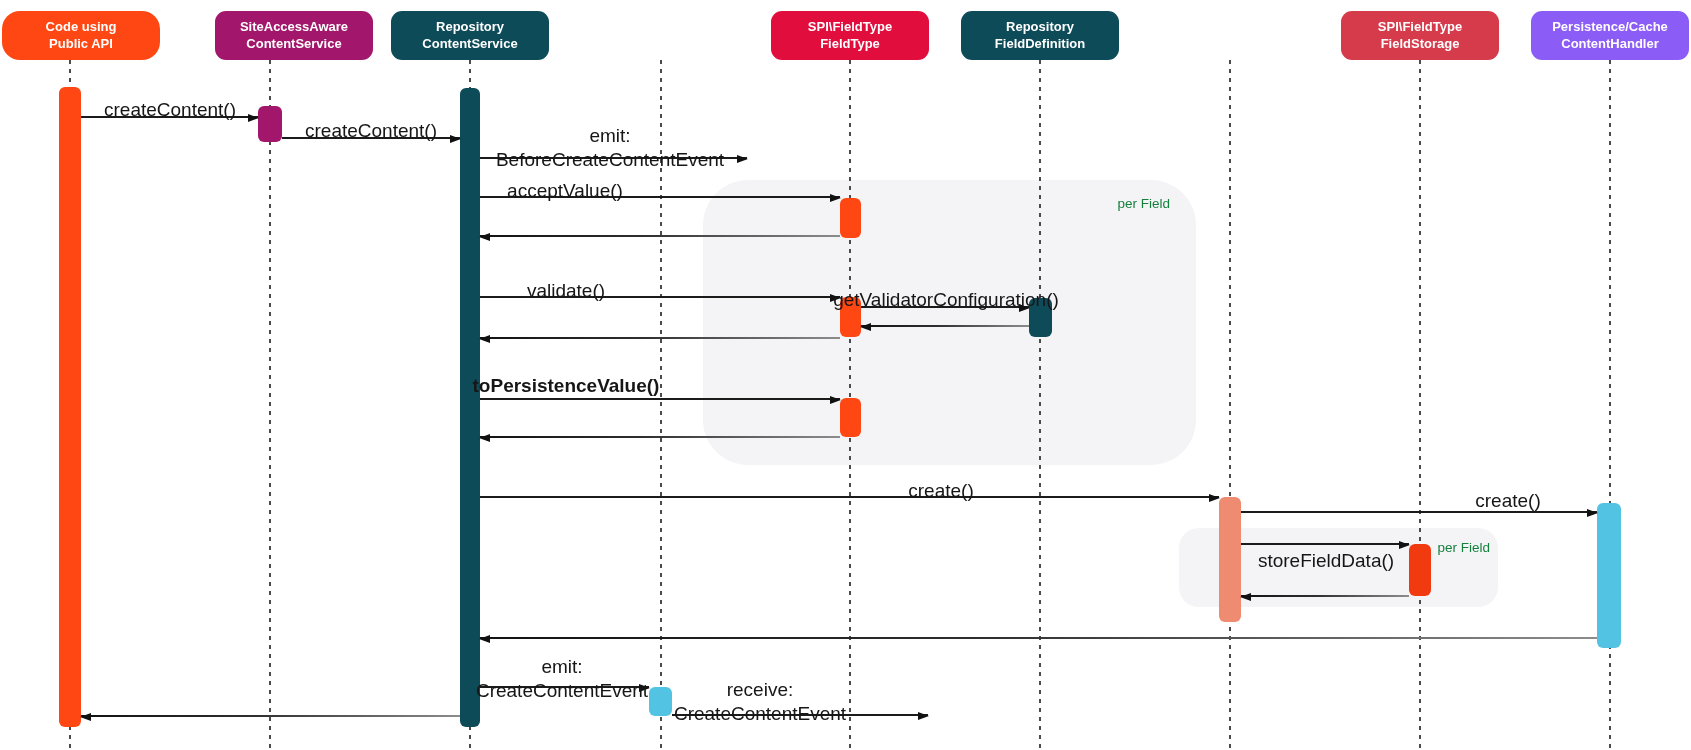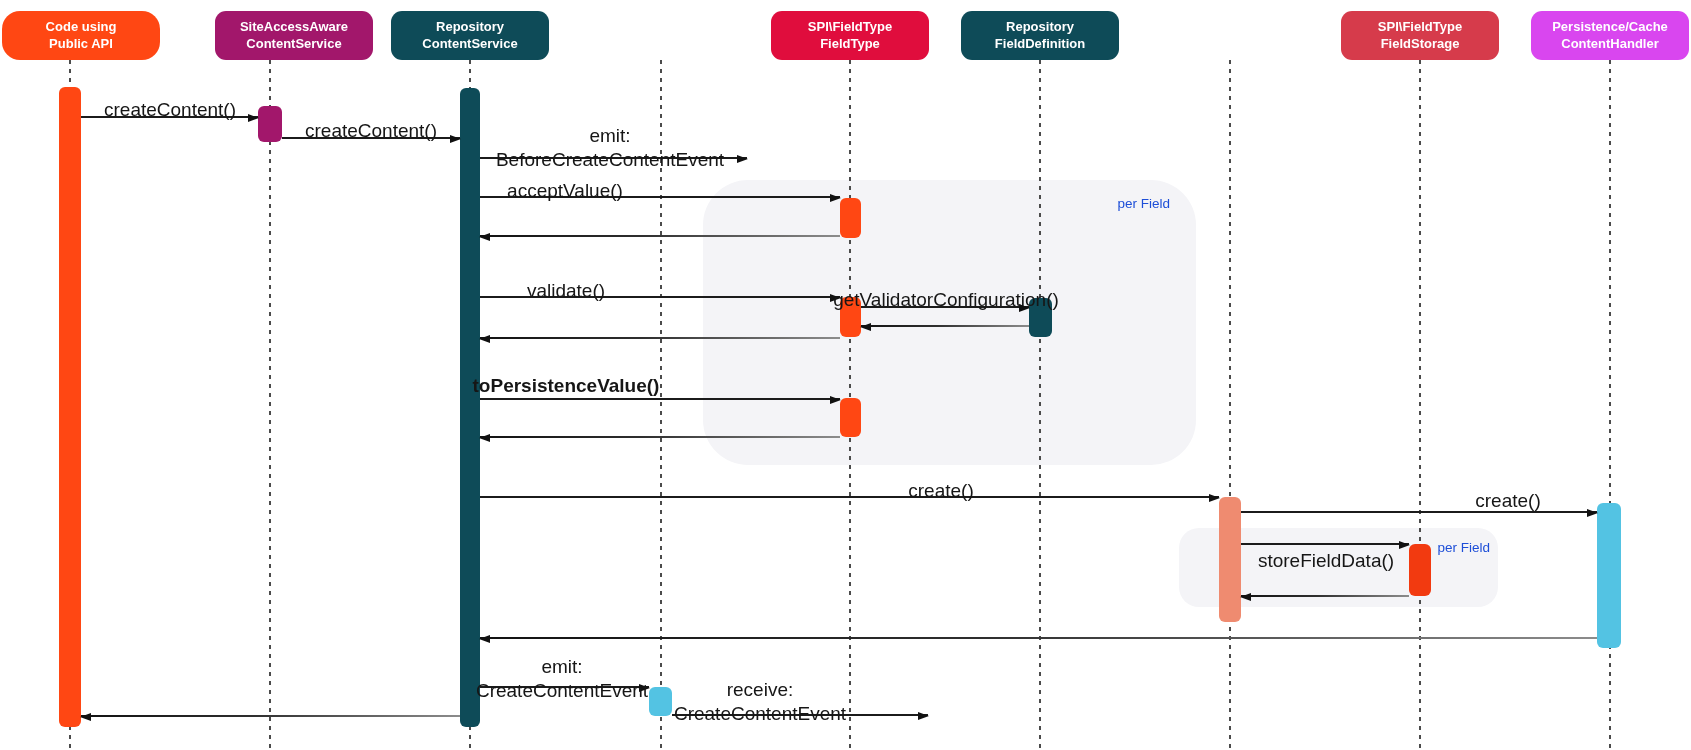--- a/index.html
+++ b/index.html
@@ -13,21 +13,21 @@
 
   
   .participant{position:absolute;top:11px;height:49px;width:158px;border-radius:11px;
     display:flex;align-items:center;justify-content:center;text-align:center;
     color:#fff;font-size:13px;font-weight:600;line-height:1.3;z-index:6;
     white-space:pre-line;}
   .participant.bold{font-weight:700;}
 
   
   .group{position:absolute;background:#f4f4f7;z-index:1;}
-  .group-label{position:absolute;font-size:13.5px;color:#1d4ed8;z-index:5;}
+  .group-label{position:absolute;font-size:13.5px;color:#15803d;z-index:5;}
 
   
   .activation{position:absolute;border-radius:6px;z-index:3;}
 
   
   .msg{position:absolute;height:3px;z-index:4;}
   .msg .shaft{position:absolute;top:0;height:1.7px;width:100%;background:#1b1b1b;}
   .msg.ret .shaft{background:linear-gradient(to right,#121212 0%,#2e2e2e 45%,#8c8c8c 100%);}
   .head{position:absolute;width:0;height:0;top:50%;transform:translateY(-50%);}
   .head-r{right:-1px;border-left:11px solid #111;border-top:4.5px solid transparent;border-bottom:4.5px solid transparent;}
@@ -63,21 +63,21 @@
   <div class="participant" style="left:191px;background:#A2176B;margin-left:24px;">SiteAccessAware
 ContentService</div>
   <div class="participant" style="left:391px;background:#0E4B58;">Repository
 ContentService</div>
   <div class="participant" style="left:771px;background:#E00D3D;">SPI\FieldType
 FieldType</div>
   <div class="participant" style="left:961px;background:#0E4B58;">Repository
 FieldDefinition</div>
   <div class="participant" style="left:1341px;background:#D63B4B;">SPI\FieldType
 FieldStorage</div>
-  <div class="participant bold" style="left:1531px;background:#d946ef;">Persistence/Cache
+  <div class="participant bold" style="left:1531px;background:#8b5cf6;">Persistence/Cache
 ContentHandler</div>
 
   <div class="activation" style="left:59px;top:87px;width:22px;height:640px;background:#FF4713;"></div>
   <div class="activation" style="left:258px;top:106px;width:24px;height:36px;background:#A2176B;"></div>
   <div class="activation" style="left:460px;top:88px;width:20px;height:639px;background:#0E4B58;"></div>
   <div class="activation" style="left:840px;top:198px;width:21px;height:40px;background:#FF4713;"></div>
   <div class="activation" style="left:840px;top:297px;width:21px;height:40px;background:#FF4713;"></div>
   <div class="activation" style="left:1029px;top:298px;width:23px;height:39px;background:#0E4B58;"></div>
   <div class="activation" style="left:840px;top:398px;width:21px;height:39px;background:#FF4713;"></div>
   <div class="activation" style="left:1219px;top:497px;width:22px;height:125px;background:#EF8B70;"></div>

